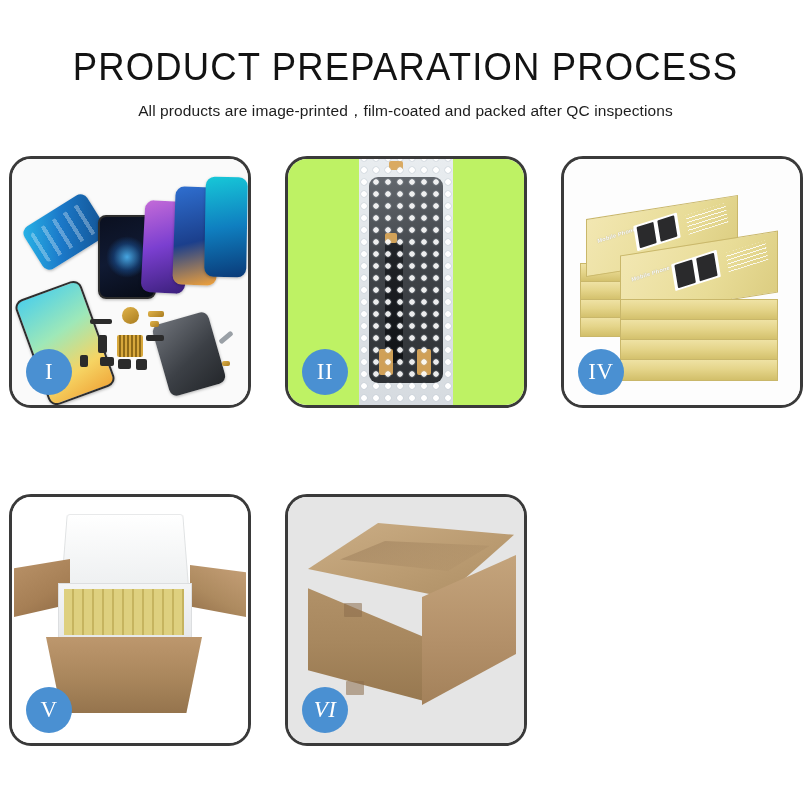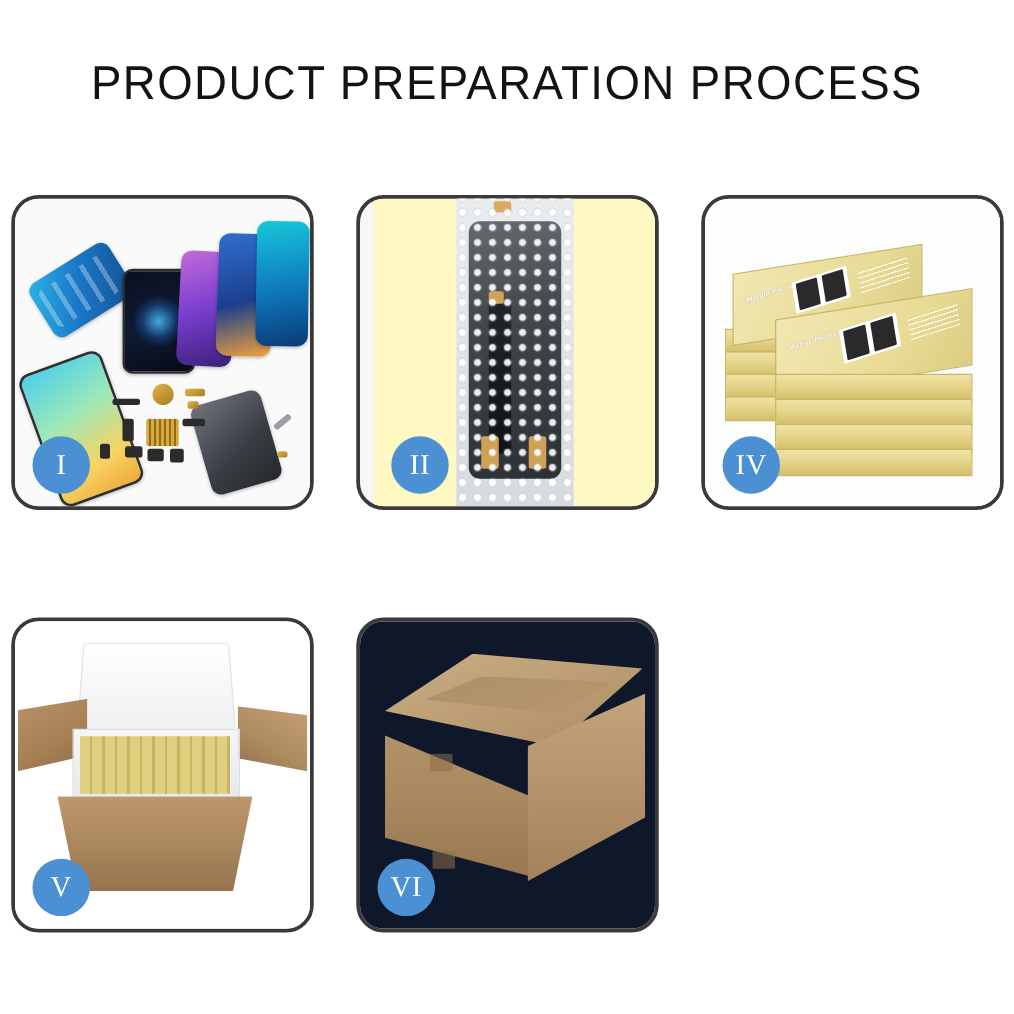--- a/index.html
+++ b/index.html
@@ -318,20 +318,21 @@
     border-radius: 1px;
   }
 </style>
 </head>
 <body>
 
 <div id="page">
 
   <div class="header">
     <h1 class="title">PRODUCT PREPARATION PROCESS</h1>
+    <p class="subtitle">All products are image-printed，film-coated and packed after QC inspections</p>
   </div>
 
   <div class="grid">
 
     <div class="card">
       <div class="card-stage p1">
         <div class="phone ph-blue"></div>
         <div class="phone ph-glass"></div>
         <div class="phone ph-purple"></div>
         <div class="phone ph-navy"></div>
@@ -350,21 +351,21 @@
         <div class="chip chip-gold" style="left:138px;top:162px;width:9px;height:6px;"></div>
         <div class="chip" style="left:134px;top:176px;width:18px;height:6px;"></div>
         <div class="chip" style="left:68px;top:196px;width:8px;height:12px;"></div>
         <div class="chip" style="left:206px;top:176px;width:16px;height:5px;transform:rotate(-40deg);background:#9aa0a6;"></div>
         <div class="chip chip-gold" style="left:210px;top:202px;width:8px;height:5px;"></div>
         <div class="badge">I</div>
       </div>
     </div>
 
     <div class="card">
-      <div class="card-stage" style="background:#fef9c3;margin-left:11px;">
+      <div class="card-stage" style="background:#bef264;">
         <div class="wrap-pack">
           <div class="lcd-inner"></div>
           <div class="lcd-flex"></div>
           <div class="tape" style="left:30px;top:8px;width:14px;height:9px;"></div>
           <div class="tape" style="left:26px;top:80px;width:12px;height:10px;"></div>
           <div class="tape" style="left:20px;top:196px;width:14px;height:26px;"></div>
           <div class="tape" style="left:58px;top:196px;width:14px;height:26px;"></div>
           <div class="wrap-sheen"></div>
         </div>
         <div class="badge">II</div>
@@ -413,21 +414,21 @@
         <div class="flap-l"></div>
         <div class="flap-r"></div>
         <div class="carton-inner"></div>
         <div class="inner-golds"></div>
         <div class="carton-body"></div>
         <div class="badge">V</div>
       </div>
     </div>
 
     <div class="card">
-      <div class="card-stage" style="background:#0f172a;">
+      <div class="card-stage" style="background:#e5e5e5;font-style:italic;">
         <div class="c6-top"></div>
         <div class="c6-left"></div>
         <div class="c6-right"></div>
         <div class="c6-seam"></div>
         <div class="c6-tab" style="left:56px;top:106px;width:18px;height:14px;"></div>
         <div class="c6-tab" style="left:58px;top:184px;width:18px;height:14px;"></div>
         <div class="badge">VI</div>
       </div>
     </div>
 

